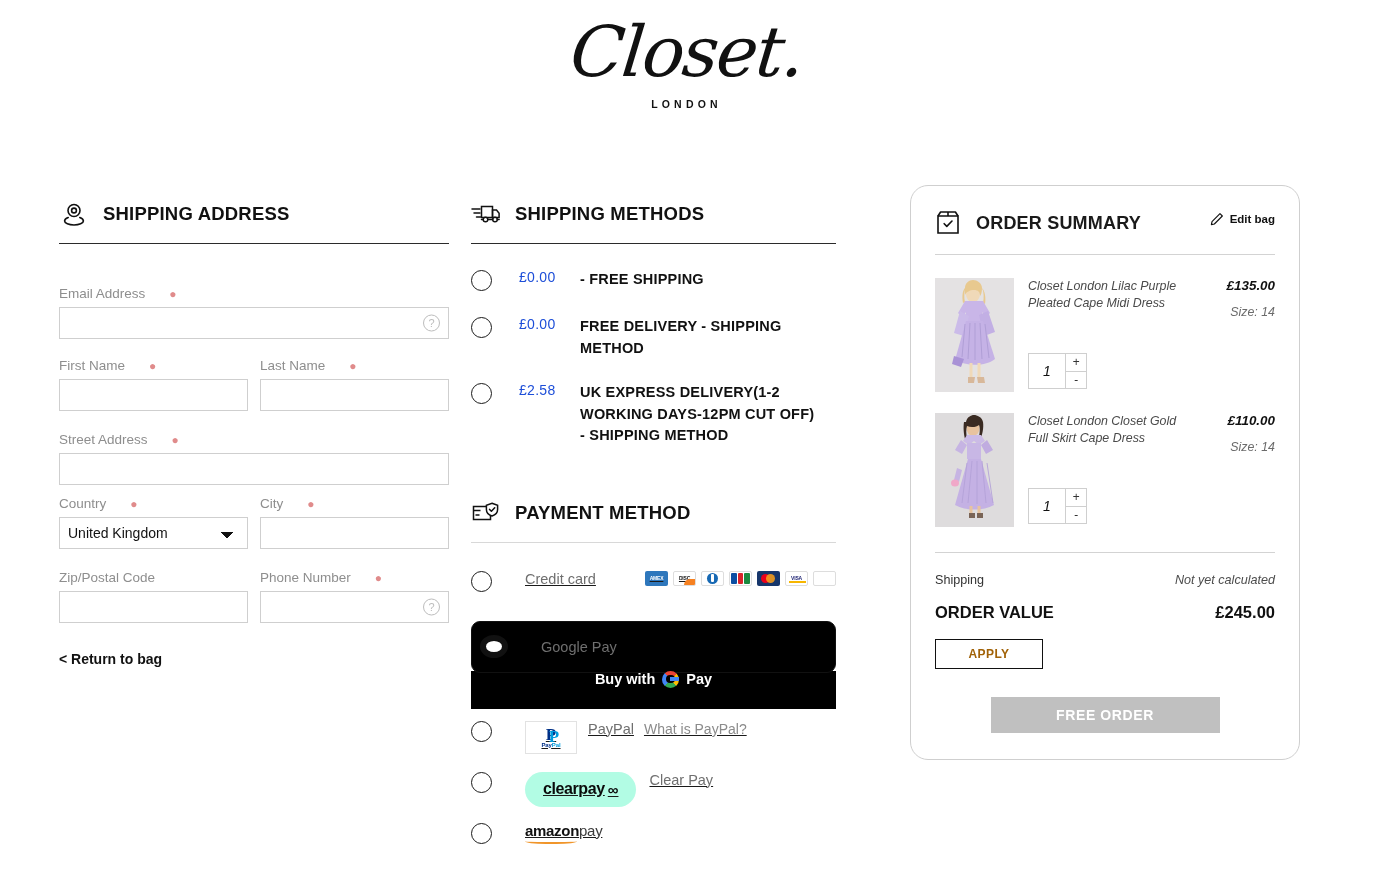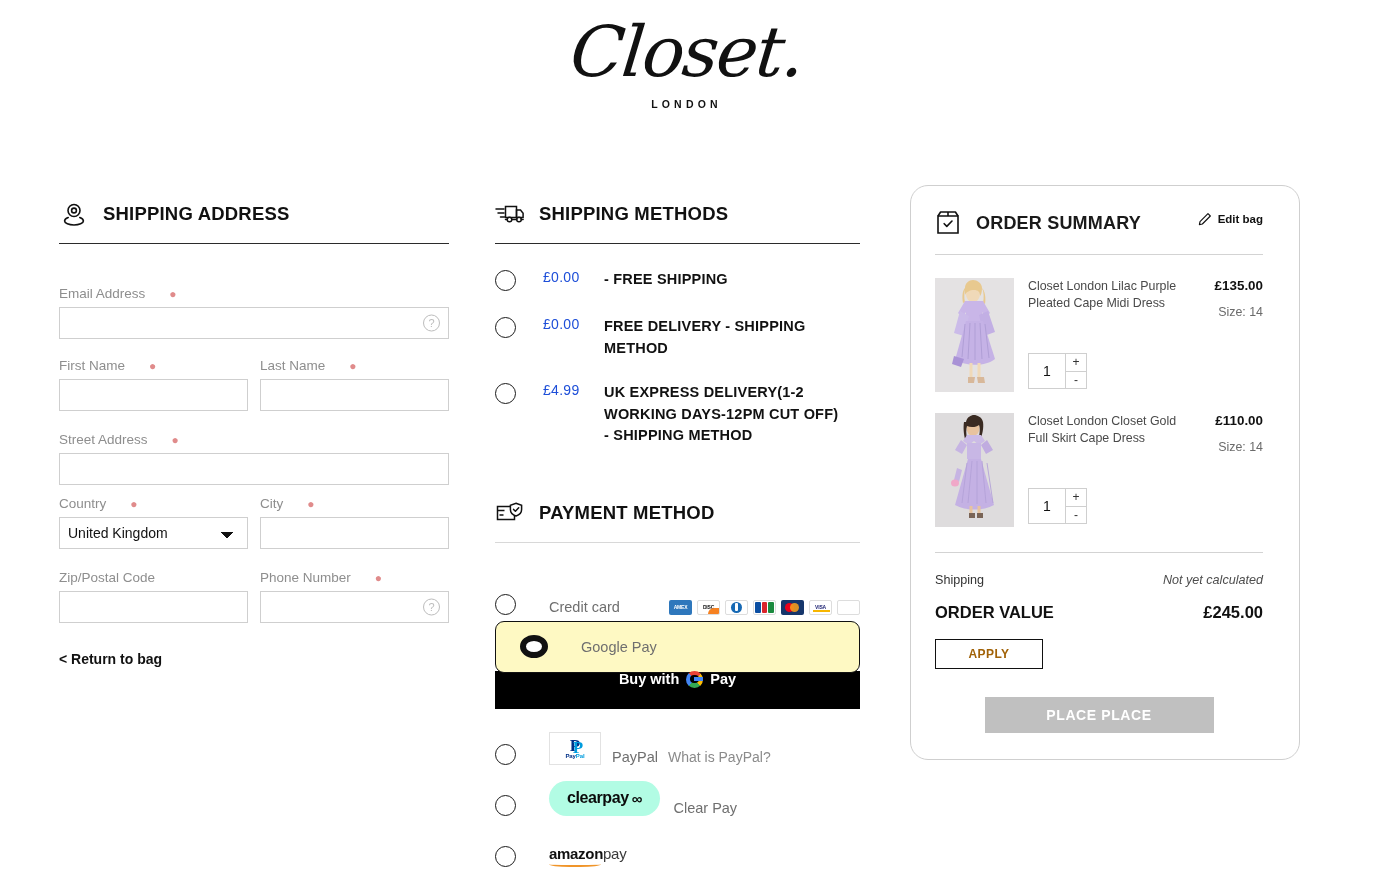--- a/index.html
+++ b/index.html
@@ -32,21 +32,21 @@
   .logo-sub {
     margin-top: 2px;
     font-size: 10.5px;
     letter-spacing: 4.2px;
     font-weight: 700;
     color: #111;
   }
 
   
   .col-shipping { position: absolute; left: 59px; top: 196px; width: 390px; }
-  .col-middle   { position: absolute; left: 495px; top: 196px; width: 365px; }
+  .col-middle   { position: absolute; left: 471px; top: 196px; width: 365px; }
   .col-summary  { position: absolute; left: 910px; top: 185px; width: 390px; }
 
   
   .sec-head { display: flex; align-items: center; gap: 14px; height: 36px; }
   .sec-head .ico { width: 30px; height: 30px; flex: 0 0 30px; display: flex; align-items: center; justify-content: center; }
   .sec-title {
     font-size: 18.5px; font-weight: 700; letter-spacing: .2px; color: #111;
   }
   .rule { height: 1px; background: #2b2b2b; margin-top: 11px; }
   .rule.light { background: #d8d8d8; }
@@ -107,21 +107,21 @@
     font-size: 14px; color: #1d4ed8; letter-spacing: .3px;
   }
   .ship-name {
     font-size: 14.5px; font-weight: 700; color: #111; letter-spacing: .2px;
     line-height: 21.5px; max-width: 240px;
   }
 
   
   .pay-block { margin-top: 48px; }
   .pay-list { margin-top: 28px; }
-  .pay-row { display: flex; align-items: flex-end; min-height: 44px; }
+  .pay-row { display: flex; align-items: flex-start; min-height: 44px; text-decoration: underline; }
   .pay-row .radio { margin-right: 33px; }
   .pay-label { font-size: 14.5px; color: #6f6f6f; }
   .pay-note { font-size: 14px; color: #8b8b8b; margin-left: 10px; }
 
   .cards { display: flex; gap: 5px; margin-left: auto; align-items: center; }
   .card-ic {
     width: 23px; height: 15px; border-radius: 2px; overflow: hidden;
     display: flex; align-items: center; justify-content: center;
     font-size: 5px; font-weight: 700; color: #fff; letter-spacing: -.2px;
   }
@@ -140,22 +140,22 @@
   .c-visa { background: #fff; border: .5px solid #ddd; color: #1a1f71; position: relative; }
   .c-visa::after{content:'';position:absolute;left:3px;bottom:2px;width:17px;height:1.6px;background:#f7b600;}
   .c-cb { background: #fff; border: .5px solid #ddd; position: relative; display:flex; }
   .c-cb .cb1{width:50%;background:#1b9b8a;}
   .c-cb .cb2{width:50%;background:#1164a3;}
   .c-cb::after{content:'';position:absolute;left:7px;top:4.5px;width:9px;height:6px;background:#fff;border-radius:1px;}
 
   
   .gpay-box {
     border: 1.6px solid #111; border-radius: 9px;
-    height: 52px; display: flex; align-items: center; padding-left: 16px;
-    margin-top: 6px; background: #fef9c3; position: relative;
+    height: 52px; display: flex; align-items: center; padding-left: 0;
+    margin-top: 6px; background: #000000; position: relative;
   }
   .gpay-box .radio { margin-left: 8px; margin-right: 33px; }
   .gpay-btn {
     background: #000; height: 38px; display: flex; 
     justify-content: center; gap: 7px; color: #fff; font-size: 14.5px; font-weight: 700;
     margin-top: -2px;
   }
   .g-logo {
     width: 17px; height: 17px; border-radius: 50%;
     background: conic-gradient(from -40deg, #ea4335 0deg 90deg, #fbbc05 90deg 180deg, #34a853 180deg 260deg, #4285f4 260deg 360deg);
@@ -192,30 +192,30 @@
 
   
   .amz { display: flex; flex-direction: column; align-items: flex-start; }
   .amz-t { font-size: 15px; color: #111; letter-spacing: -.3px; line-height: 15px;}
   .amz-t b { font-weight: 700; }
   .amz-t span { font-weight: 400; color: #3a3a3a; }
   .amz-smile { width: 52px; height: 7px; border-bottom: 2.2px solid #f0952a; border-radius: 0 0 40% 40%; margin-top: -1px; }
 
   
   .summary-card {
-    border: 1.4px solid #cfcfcf; border-radius: 18px; padding: 22px 36px 26px 24px;
+    border: 1.4px solid #cfcfcf; border-radius: 18px; padding: 22px 24px 26px 24px;
     background: #fff; width: 390px;
   }
   .sum-head { display: flex; align-items: center; }
   .sum-head .ico { width: 28px; height: 30px; margin-right: 13px; display:flex; align-items:center;}
   .sum-title { font-size: 18px; font-weight: 700; letter-spacing: .2px; }
   .edit-bag { margin-left: auto; display: flex; align-items: center; gap: 6px; font-size: 11.5px; font-weight: 700; color: #111; cursor: pointer; margin-bottom: 8px;}
   .sum-rule { height: 1px; background: #d3d3d3; margin: 16px 0 0 0; }
 
-  .item { display: flex; margin-top: 23px; }
+  .item { display: flex; margin-top: 23px; font-style: italic; }
   .thumb { width: 79px; height: 114px; flex: 0 0 79px; overflow: hidden; background: #e8e6e7; position: relative; }
   .item-mid { flex: 1 1 auto; padding-left: 14px; min-width: 0; }
   .item-name { font-size: 12.4px; color: #4a4a4a; line-height: 17px; max-width: 150px; }
   .item-right { width: 86px; flex: 0 0 86px; text-align: right; }
   .item-price { font-size: 13.4px; font-weight: 700; color: #111; }
   .item-size { font-size: 12.4px; color: #6b6b6b; margin-top: 12px; }
   .stepper { display: flex; border: 1px solid #cfcfcf; width: 59px; height: 36px; margin-top: 41px; }
   .stp-val { flex: 1 1 auto; display: flex; align-items: center; justify-content: center; font-size: 14px; color: #111; }
   .stp-btns { width: 21px; flex: 0 0 21px; border-left: 1px solid #cfcfcf; display: flex; flex-direction: column; }
   .stp-btns div { flex: 1 1 0; display: flex; align-items: center; justify-content: center; font-size: 12px; color: #333; cursor: pointer; }
@@ -377,21 +377,21 @@
         <span class="ship-price">£0.00</span>
         <span class="ship-name">- FREE SHIPPING</span>
       </div>
       <div class="ship-opt">
         <span class="radio"></span>
         <span class="ship-price">£0.00</span>
         <span class="ship-name">FREE DELIVERY - SHIPPING METHOD</span>
       </div>
       <div class="ship-opt" style="margin-top:23px;">
         <span class="radio"></span>
-        <span class="ship-price">£4.99</span>
+        <span class="ship-price">£2.58</span>
         <span class="ship-name">UK EXPRESS DELIVERY(1-2 WORKING DAYS-12PM CUT OFF) - SHIPPING METHOD</span>
       </div>
     </div>
 
     <div class="pay-block">
       <div class="sec-head">
         <span class="ico">
           <svg width="28" height="24" viewBox="0 0 28 24" fill="none" stroke="#111" stroke-width="1.5">
             <path d="M1.5 5.5h17v13h-17z"></path>
             <path d="M1.5 9.5h7M3.5 14h4"></path>
@@ -578,17 +578,17 @@
 
       <div class="tot-row big">
         <span class="tot-lbl">ORDER VALUE</span>
         <span class="tot-val">£245.00</span>
       </div>
 
       <div class="disc-row">
         <div class="apply-btn">APPLY</div>
       </div>
 
-      <div class="place-btn">PLACE PLACE</div>
+      <div class="place-btn">FREE ORDER</div>
     </div>
   </div>
 
 </div>
 
 </body></html>

